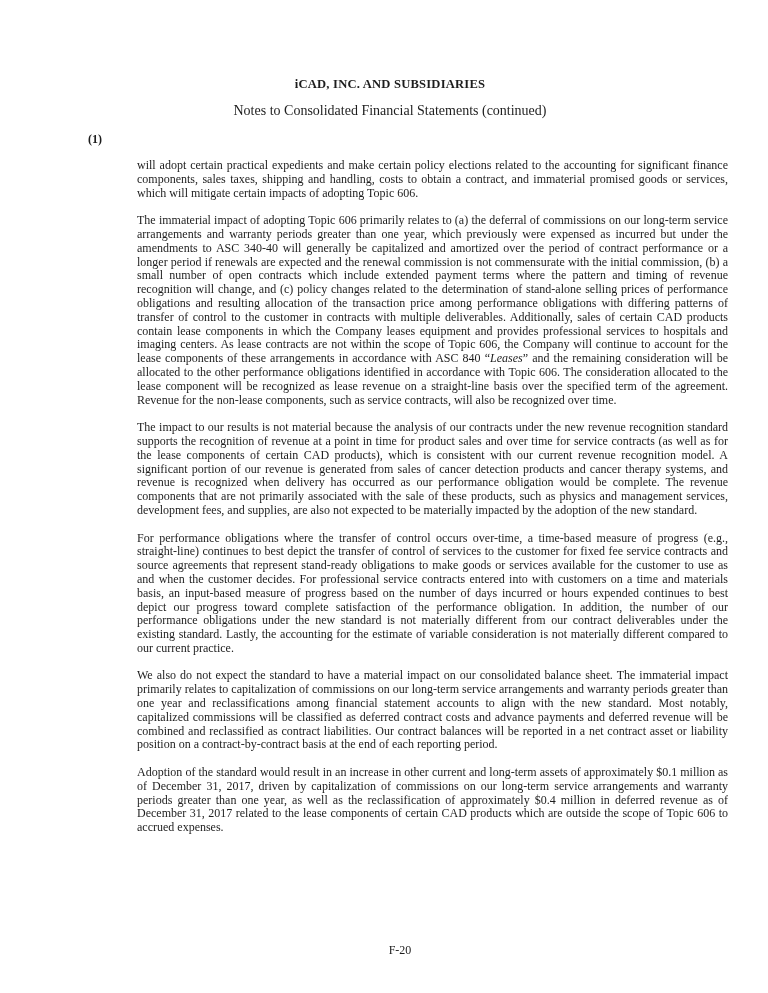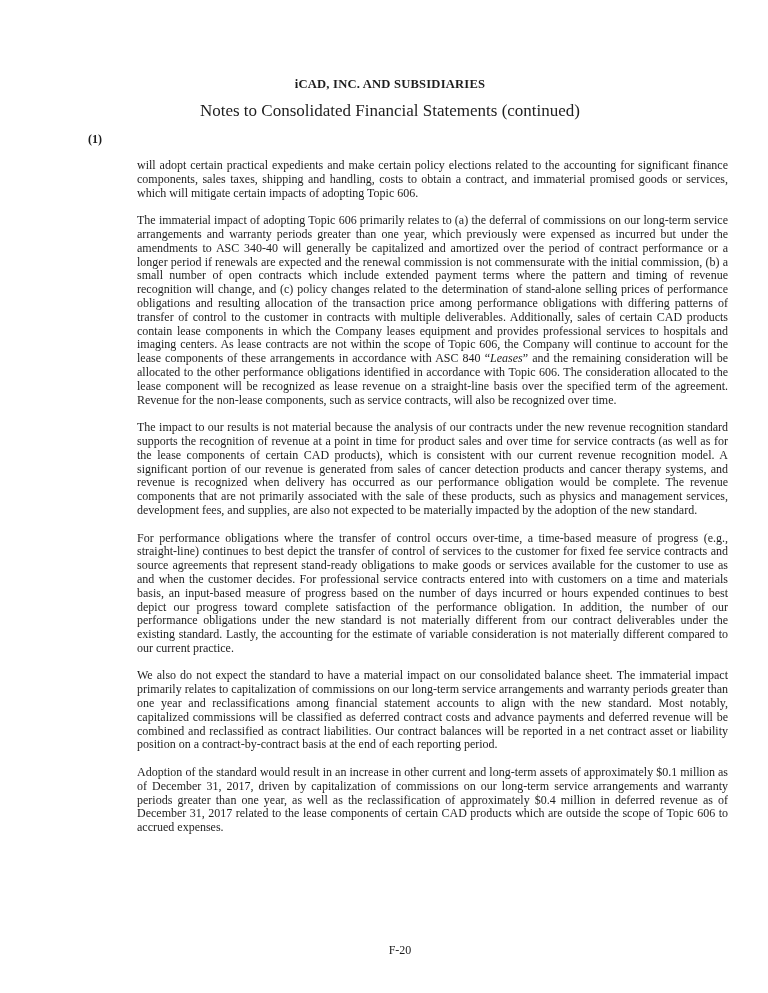--- a/index.html
+++ b/index.html
@@ -25,21 +25,21 @@
   }
   .company-title {
     margin: 0 0 13px 0;
     font-size: 12.6px;
     line-height: 14px;
     font-weight: bold;
     letter-spacing: 0.2px;
   }
   .notes-subtitle {
     margin: 0 0 14px 0;
-    font-size: 17px;
+    font-size: 14px;
     line-height: 14px;
     font-weight: normal;
   }
   .section-heading {
     display: flex;
     margin: 0 58px 13px 88px;
     font-weight: bold;
     line-height: 14px;
   }
   .section-number {

